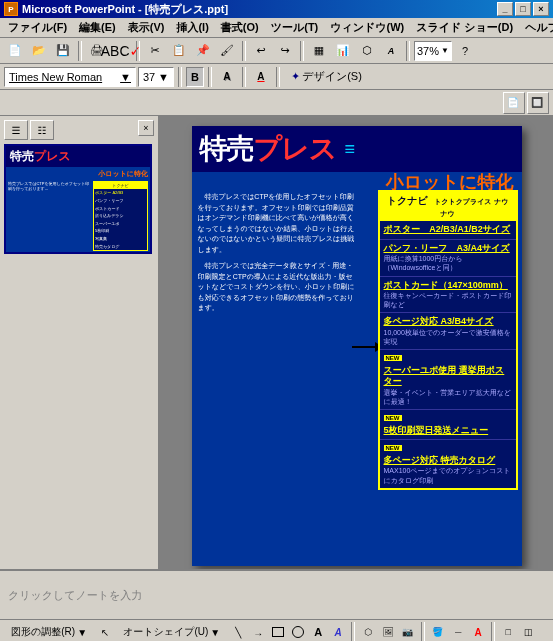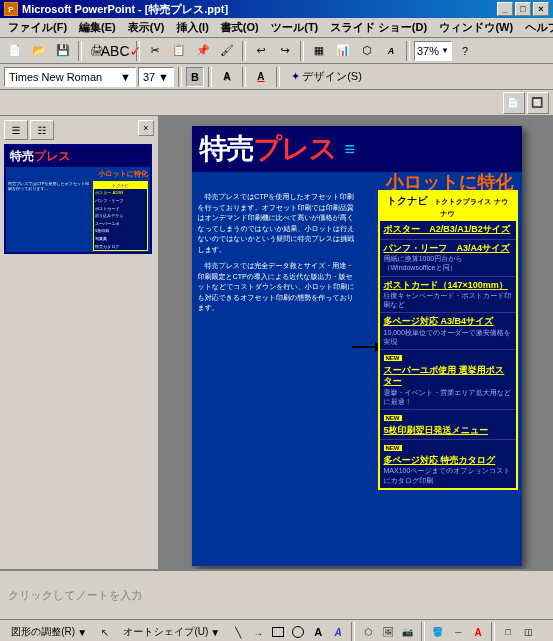--- a/index.html
+++ b/index.html
@@ -84,21 +84,21 @@
       display: flex;
       align-items: center;
       padding: 2px 4px;
       gap: 2px;
       border-bottom: 1px solid #808080;
     }
     .font-box {
       width: 132px; height: 20px;
       border: 1px solid; border-color: #808080 #ffffff #ffffff #808080;
       background: white; font-size: 11px; padding: 0 4px;
-      display: flex; align-items: center; justify-content: space-between;
+      display: flex; align-items: center; justify-content: space-between; text-decoration: underline;
     }
     .size-box {
       width: 36px; height: 20px;
       border: 1px solid; border-color: #808080 #ffffff #ffffff #808080;
       background: white; font-size: 11px; padding: 0 4px;
       display: flex; align-items: center; justify-content: space-between;
     }
     .format-btn {
       height: 20px; padding: 0 4px;
       background: #d4d0c8;
@@ -306,22 +306,22 @@
   </div>
 </div>
 
 <div class="menu-bar">
   <span class="menu-item">ファイル(F)</span>
   <span class="menu-item">編集(E)</span>
   <span class="menu-item">表示(V)</span>
   <span class="menu-item">挿入(I)</span>
   <span class="menu-item">書式(O)</span>
   <span class="menu-item">ツール(T)</span>
+  <span class="menu-item">ウィンドウ(W)</span>
   <span class="menu-item">スライド ショー(D)</span>
-  <span class="menu-item">ウィンドウ(W)</span>
   <span class="menu-item">ヘルプ(H)</span>
 
 </div>
 
 <div class="toolbar">
   <div class="tb-btn">📄</div>
   <div class="tb-btn">📂</div>
   <div class="tb-btn">💾</div>
   <div class="tb-sep"></div>
   <div class="tb-btn">🖨</div>

